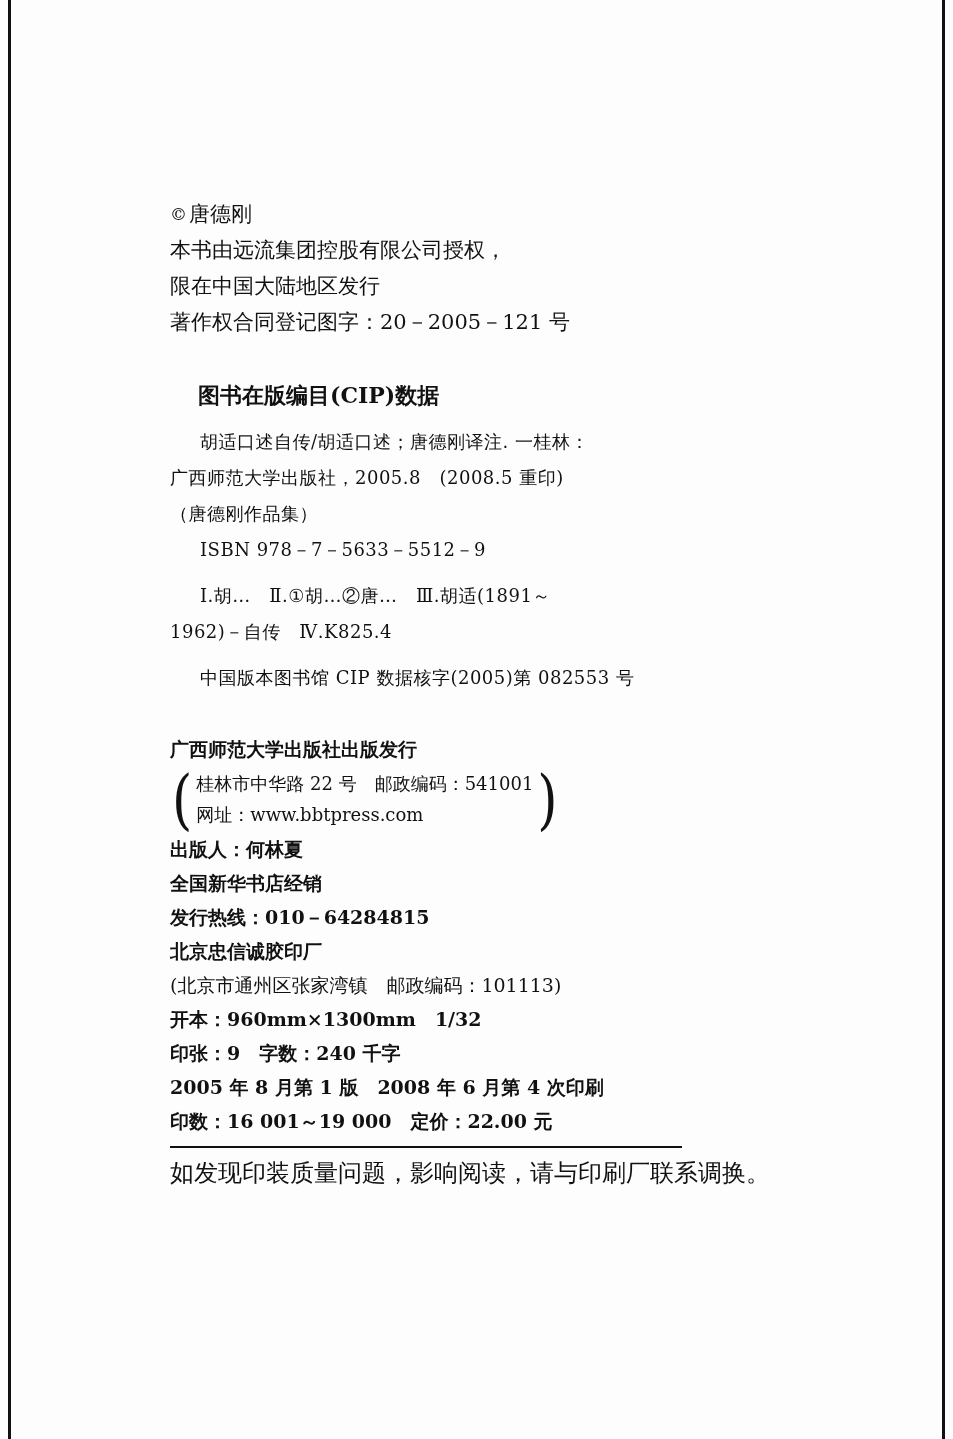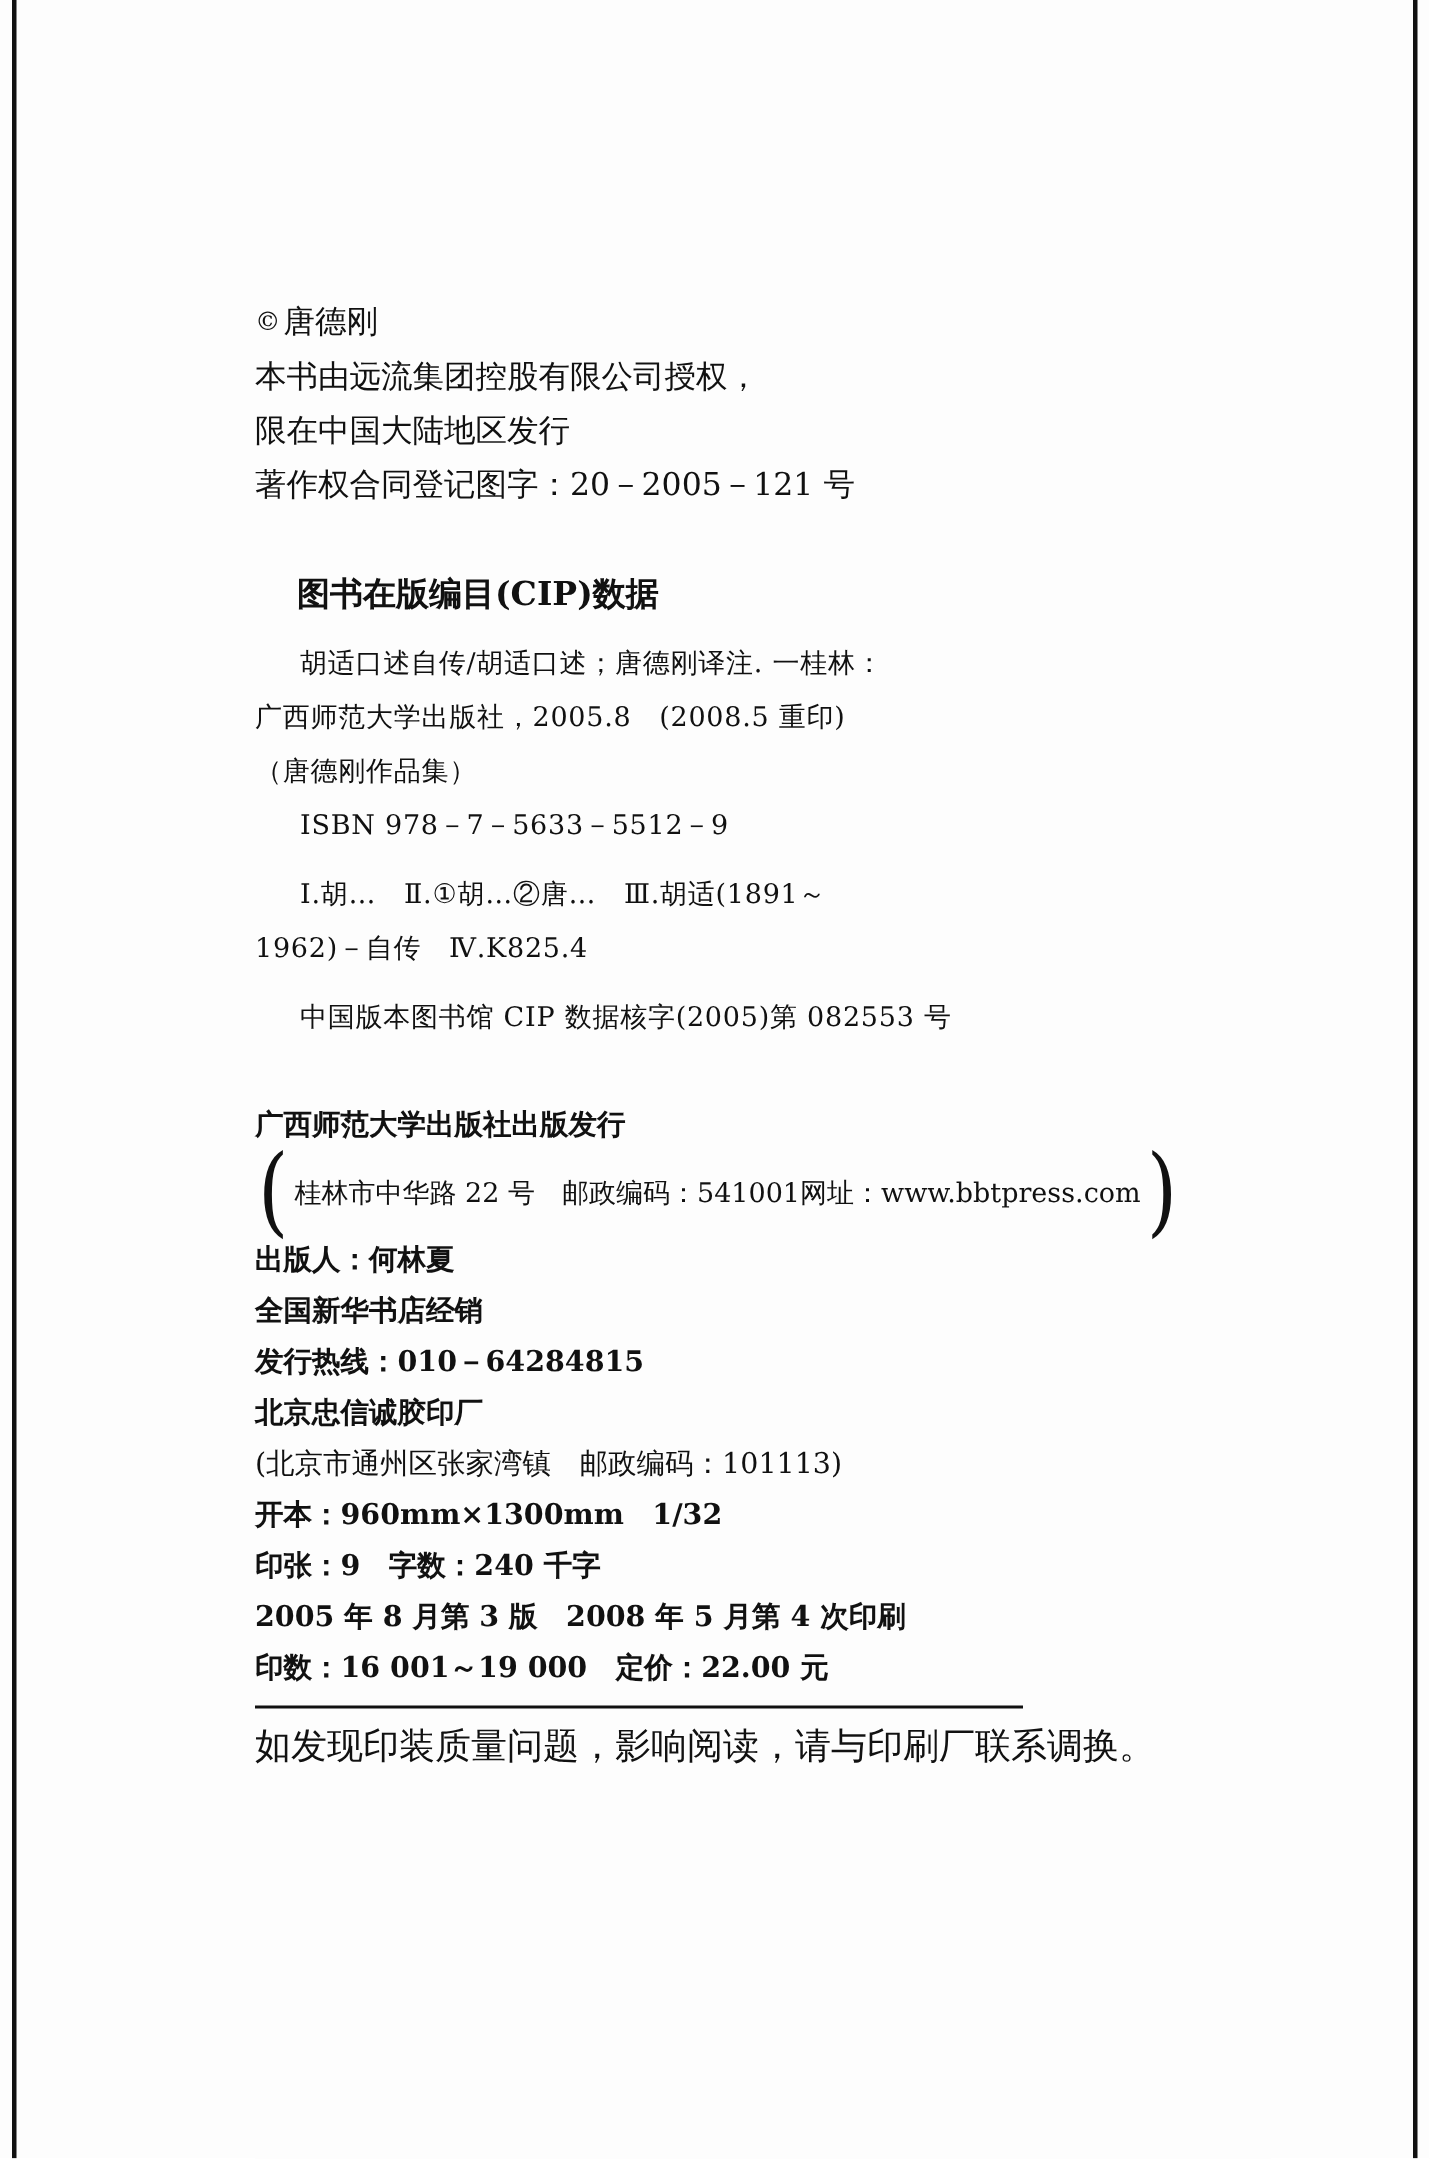--- a/index.html
+++ b/index.html
@@ -92,22 +92,22 @@
   .paren {
     font-size: 52px;
     line-height: 52px;
     font-weight: 300;
     color: #111;
     transform: scaleY(1.25);
     display: inline-block;
   }
   .paren-inner {
     display: flex;
+    flex-direction: column;
     padding: 0 4px;
-    align-items: flex-end;
   }
   .paren-inner .pl {
     font-size: 18px;
     line-height: 31px;
     white-space: pre;
   }
 
   .rule {
     width: 512px;
     height: 2px;
@@ -165,21 +165,21 @@
         <span class="paren">)</span>
       </div>
 
       <div class="pub-line b">出版人：何林夏</div>
       <div class="pub-line b">全国新华书店经销</div>
       <div class="pub-line b">发行热线：010－64284815</div>
       <div class="pub-line b">北京忠信诚胶印厂</div>
       <div class="pub-line">(北京市通州区张家湾镇　邮政编码：101113)</div>
       <div class="pub-line b">开本：960mm×1300mm　1/32</div>
       <div class="pub-line b">印张：9　字数：240 千字</div>
-      <div class="pub-line b">2005 年 8 月第 3 版　2008 年 5 月第 4 次印刷</div>
+      <div class="pub-line b">2005 年 8 月第 1 版　2008 年 6 月第 4 次印刷</div>
       <div class="pub-line b">印数：16 001～19 000　定价：22.00 元</div>
 
       <div class="rule"></div>
 
       <div class="footer-note">如发现印装质量问题，影响阅读，请与印刷厂联系调换。</div>
     </div>
 
   </div>
 </div>
 

